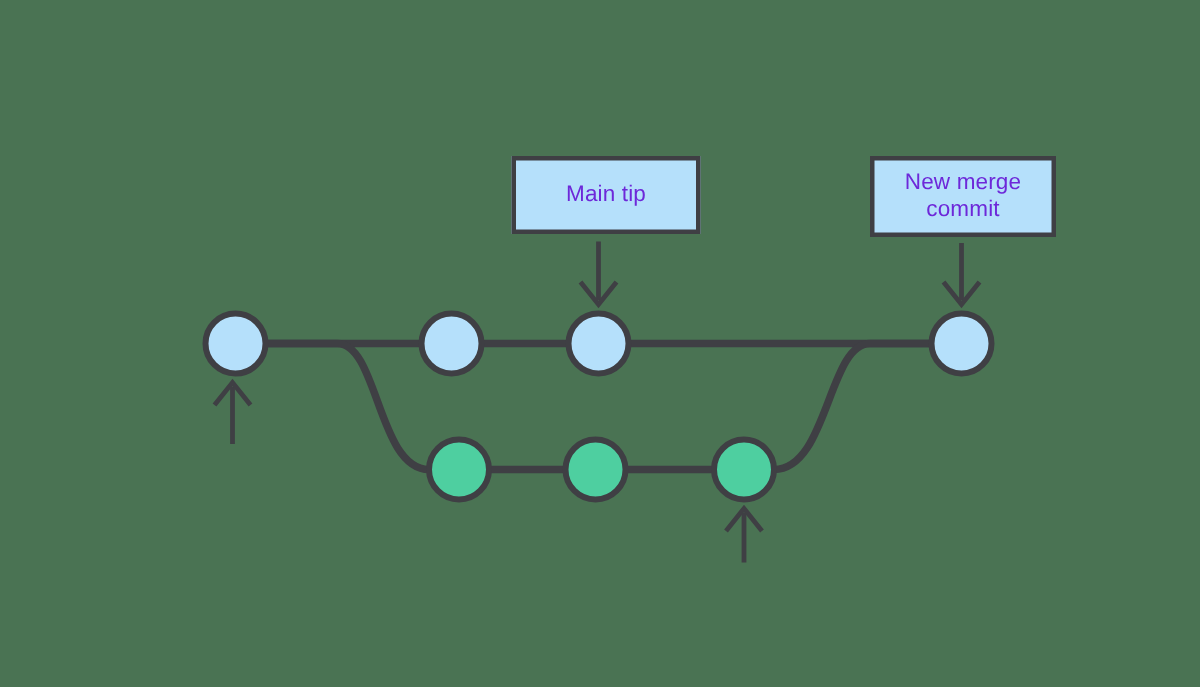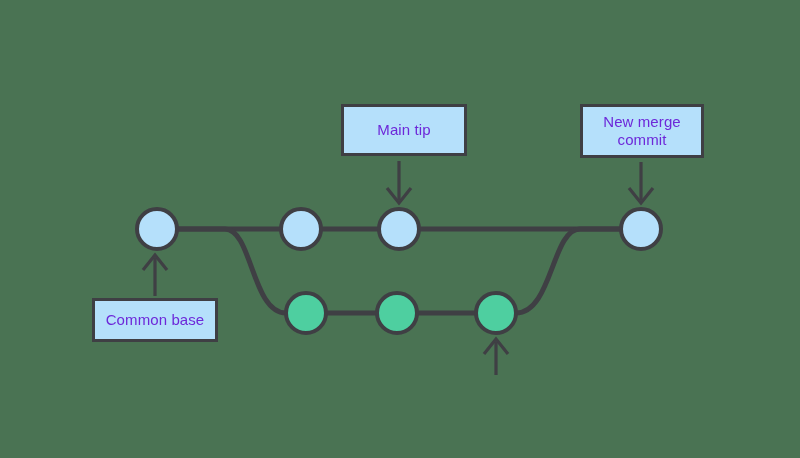--- a/index.html
+++ b/index.html
@@ -120,18 +120,15 @@
   </svg>
 
   <div class="label-box" style="left:341px; top:104px; width:126px; height:52px; background:#b5e0fb;">
     <span>Main tip</span>
   </div>
 
   <div class="label-box" style="left:580px; top:104px; width:124px; height:54px; background:#b5e0fb;">
     <span>New merge commit</span>
   </div>
 
-  <div class="label-box" style="left:92px; top:298px; width:126px; height:44px; background:#b5e0fb;">
-    <span>Common base</span>
-  </div>
 
 
 </div>
 
 </body></html>

